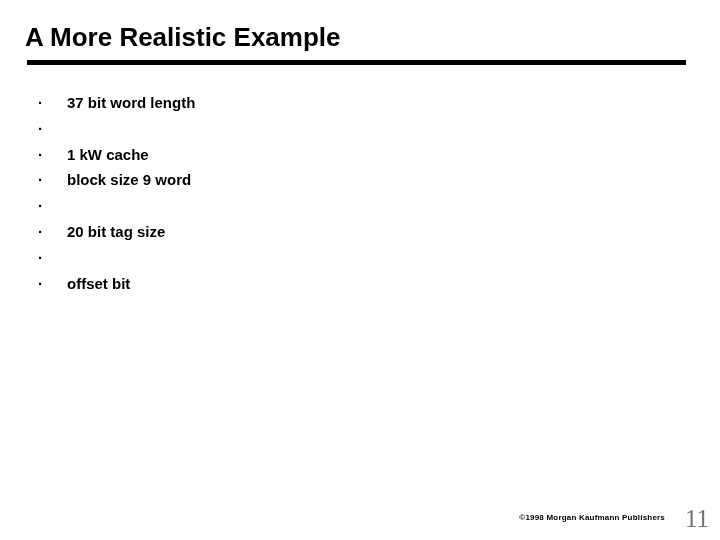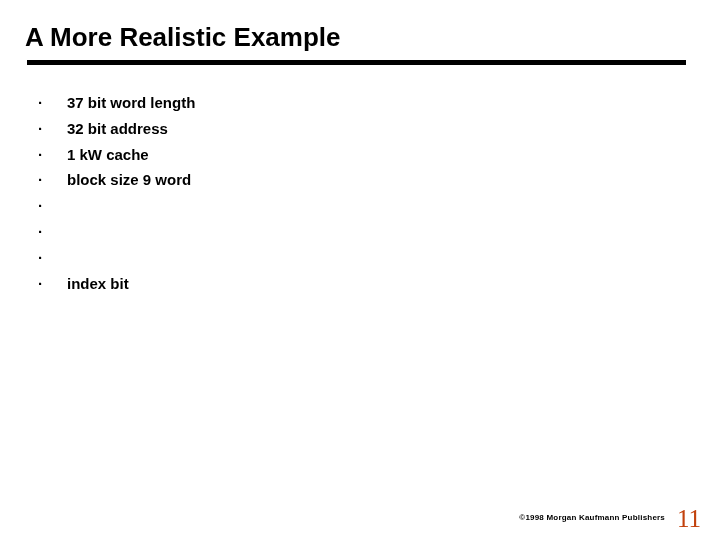--- a/index.html
+++ b/index.html
@@ -78,26 +78,26 @@
     right: 55px;
     bottom: 18px;
     font-size: 8px;
     font-weight: bold;
     color: #000000;
     white-space: nowrap;
     letter-spacing: 0.2px;
   }
   .footer-slide-number {
     position: absolute;
-    right: 19px;
+    right: 11px;
     bottom: 8px;
     font-family: "Liberation Serif", serif;
     font-size: 25px;
     font-weight: normal;
-    color: #c2410c;
+    color: #737373;
     line-height: 26px;
   }
 </style>
 </head>
 <body>
 
 <div class="slide">
 
   <div class="slide-title">A More Realistic Example</div>
 
@@ -105,48 +105,48 @@
 
   <div class="bullet-list">
 
     <div class="bullet-item">
       <span class="bullet-marker">·</span>
       <span class="bullet-text">37 bit word length</span>
     </div>
 
     <div class="bullet-item">
       <span class="bullet-marker">·</span>
-      <span class="bullet-text">32 bit address</span>
     </div>
 
     <div class="bullet-item">
       <span class="bullet-marker">·</span>
       <span class="bullet-text">1 kW cache</span>
     </div>
 
     <div class="bullet-item">
       <span class="bullet-marker">·</span>
       <span class="bullet-text">block size 9 word</span>
     </div>
 
     <div class="bullet-item">
       <span class="bullet-marker">·</span>
     </div>
 
     <div class="bullet-item">
       <span class="bullet-marker">·</span>
+      <span class="bullet-text">20 bit tag size</span>
     </div>
 
     <div class="bullet-item">
       <span class="bullet-marker">·</span>
     </div>
 
     <div class="bullet-item">
       <span class="bullet-marker">·</span>
-      <span class="bullet-text">index bit</span>
+      <span class="bullet-text">offset bit</span>
     </div>
 
   </div>
 
   <div class="footer">
     <div class="footer-copyright">©1998 Morgan Kaufmann Publishers</div>
     <div class="footer-slide-number">11</div>
   </div>
 
 </div>

